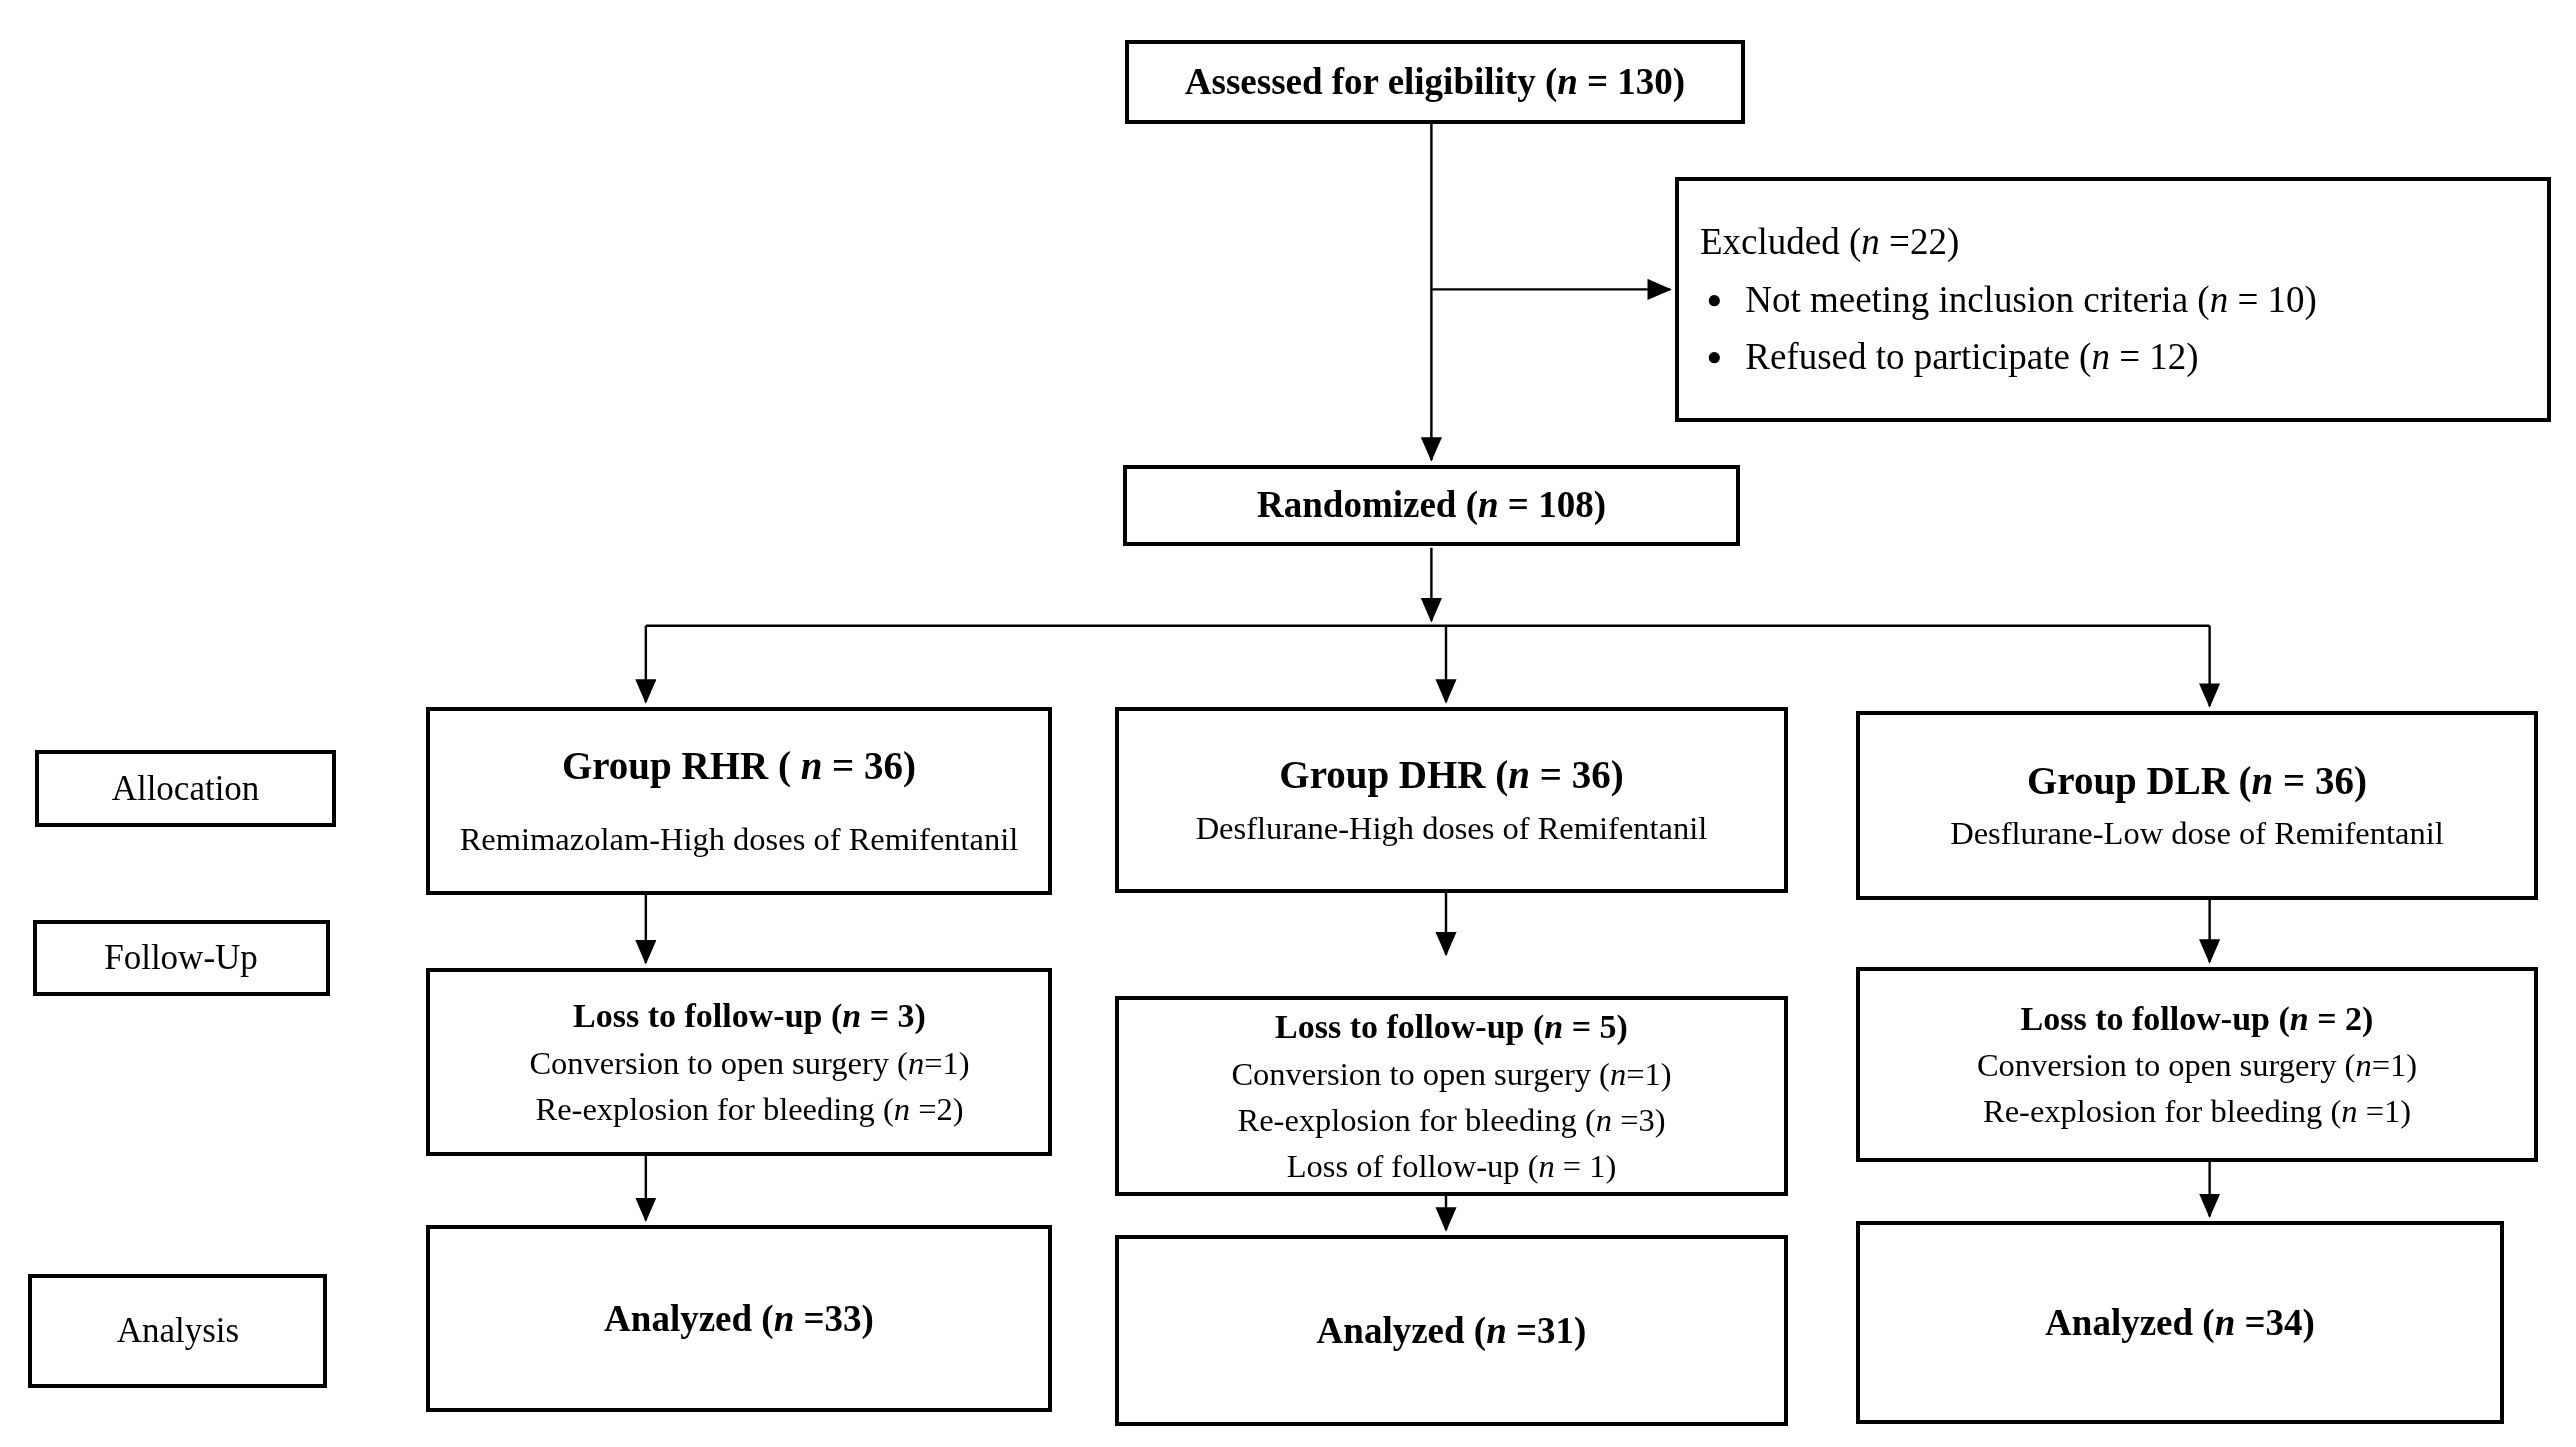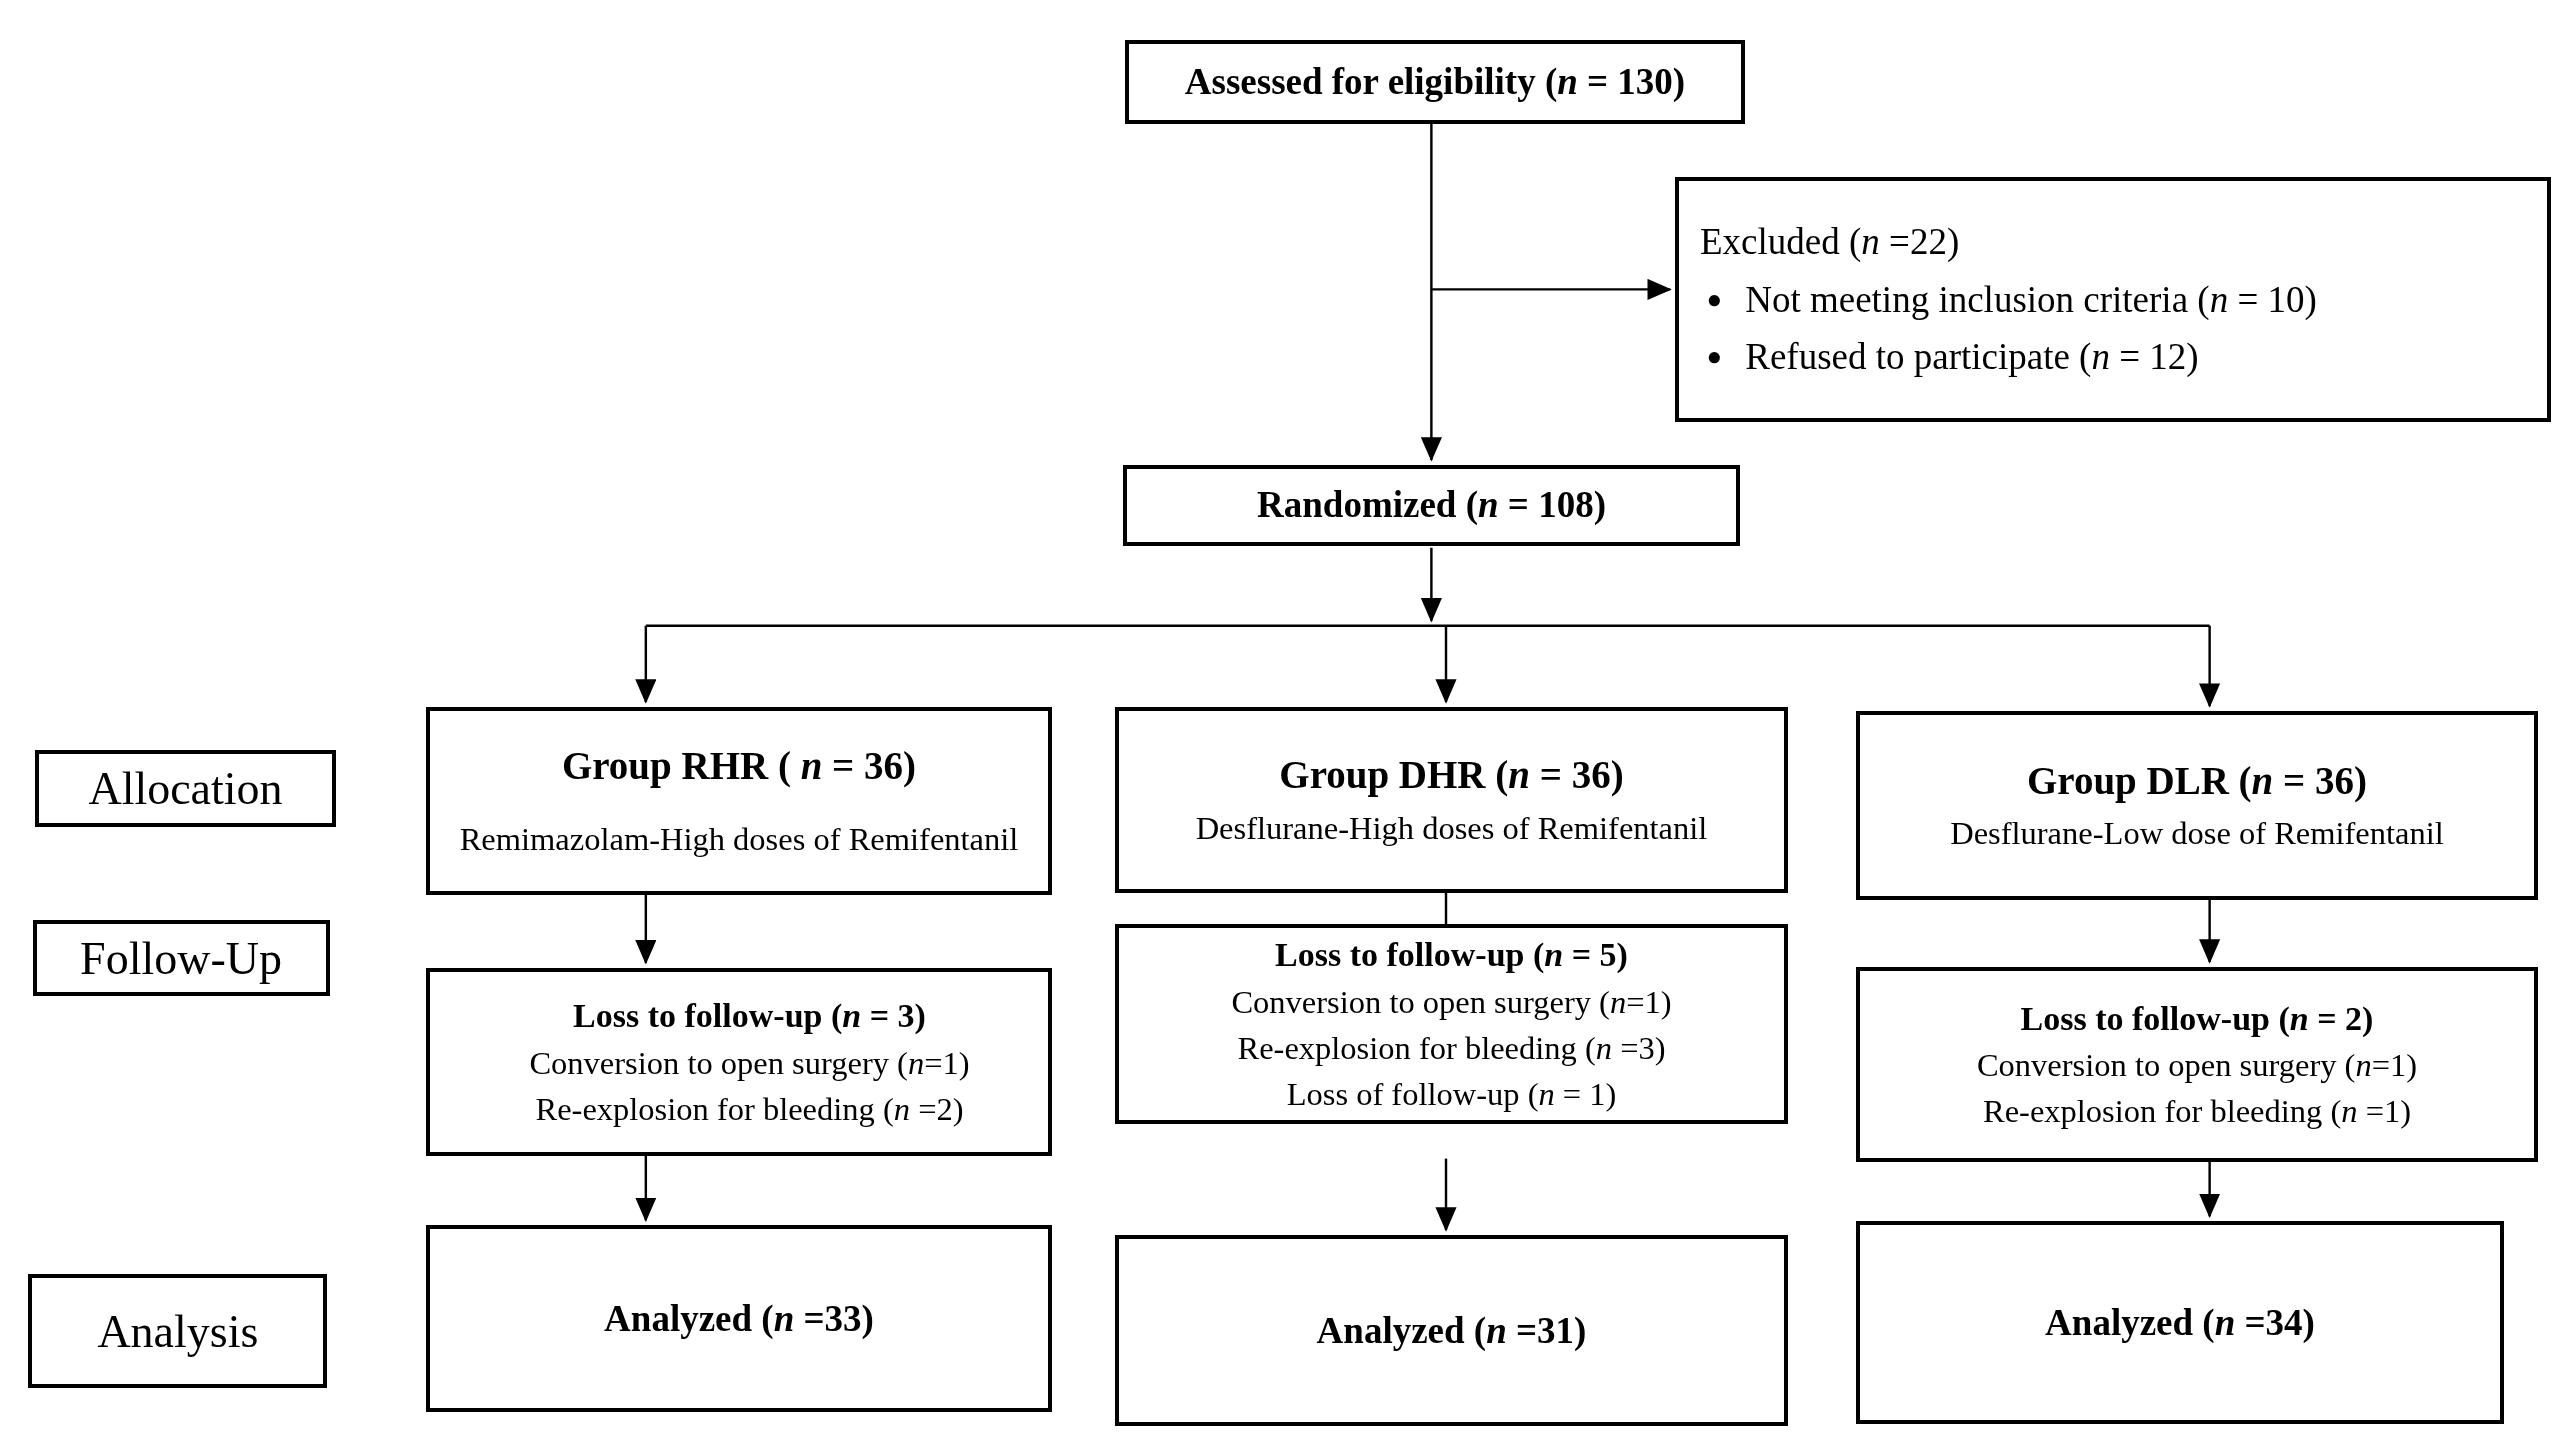--- a/index.html
+++ b/index.html
@@ -14,21 +14,21 @@
     display:flex;flex-direction:column;justify-content:center;align-items:center;
     text-align:center;
   }
   .heavy{border-width:4.9px;}
   .big-title{font-weight:bold;font-size:37px;line-height:1.2;}
   .group-title{font-weight:bold;font-size:39px;line-height:1.25;}
   .group-subtitle{font-size:32.5px;line-height:1.3;margin-top:6.5px;}
   .fu-title{font-weight:bold;font-size:34px;line-height:1.4;}
   .fu-item{font-size:32.5px;line-height:1.42;}
   .analyzed-text{font-weight:bold;font-size:37px;}
-  .stage{border-width:4.1px;font-size:46px;}
+  .stage{border-width:4.1px;font-size:35px;}
   .excluded{align-items:flex-start;text-align:left;padding:11.4px 21px;justify-content:center;}
   .exc-title{font-size:37px;line-height:1.55;}
   .exc-item{font-size:37px;line-height:1.55;display:flex;align-items:center;}
   .bullet{font-size:26px;margin:0 23px 0 6.5px;line-height:1;}
 </style>
 </head>
 <body>
 
 <div class="canvas">
 
@@ -94,21 +94,21 @@
   <div class="box" style="left:1856px;top:711px;width:682px;height:189px;">
     <div class="group-title">Group DLR (<i>n</i> = 36)</div>
     <div class="group-subtitle">Desflurane-Low dose of Remifentanil</div>
   </div>
 
   <div class="box" style="left:426px;top:968px;width:626px;height:188px;padding-left:21px;">
     <div class="fu-title">Loss to follow-up (<i>n</i> = 3)</div>
     <div class="fu-item">Conversion to open surgery (<i>n</i>=1)</div>
     <div class="fu-item">Re-explosion for bleeding (<i>n</i> =2)</div>
   </div>
-  <div class="box" style="left:1115px;top:924px;width:673px;height:200px;">
+  <div class="box" style="left:1115px;top:996px;width:673px;height:200px;">
     <div class="fu-title">Loss to follow-up (<i>n</i> = 5)</div>
     <div class="fu-item">Conversion to open surgery (<i>n</i>=1)</div>
     <div class="fu-item">Re-explosion  for bleeding (<i>n</i> =3)</div>
     <div class="fu-item">Loss of follow-up (<i>n</i> = 1)</div>
   </div>
   <div class="box" style="left:1856px;top:967px;width:682px;height:195px;">
     <div class="fu-title">Loss to follow-up (<i>n</i> = 2)</div>
     <div class="fu-item">Conversion to open surgery (<i>n</i>=1)</div>
     <div class="fu-item">Re-explosion for bleeding (<i>n</i> =1)</div>
   </div>

